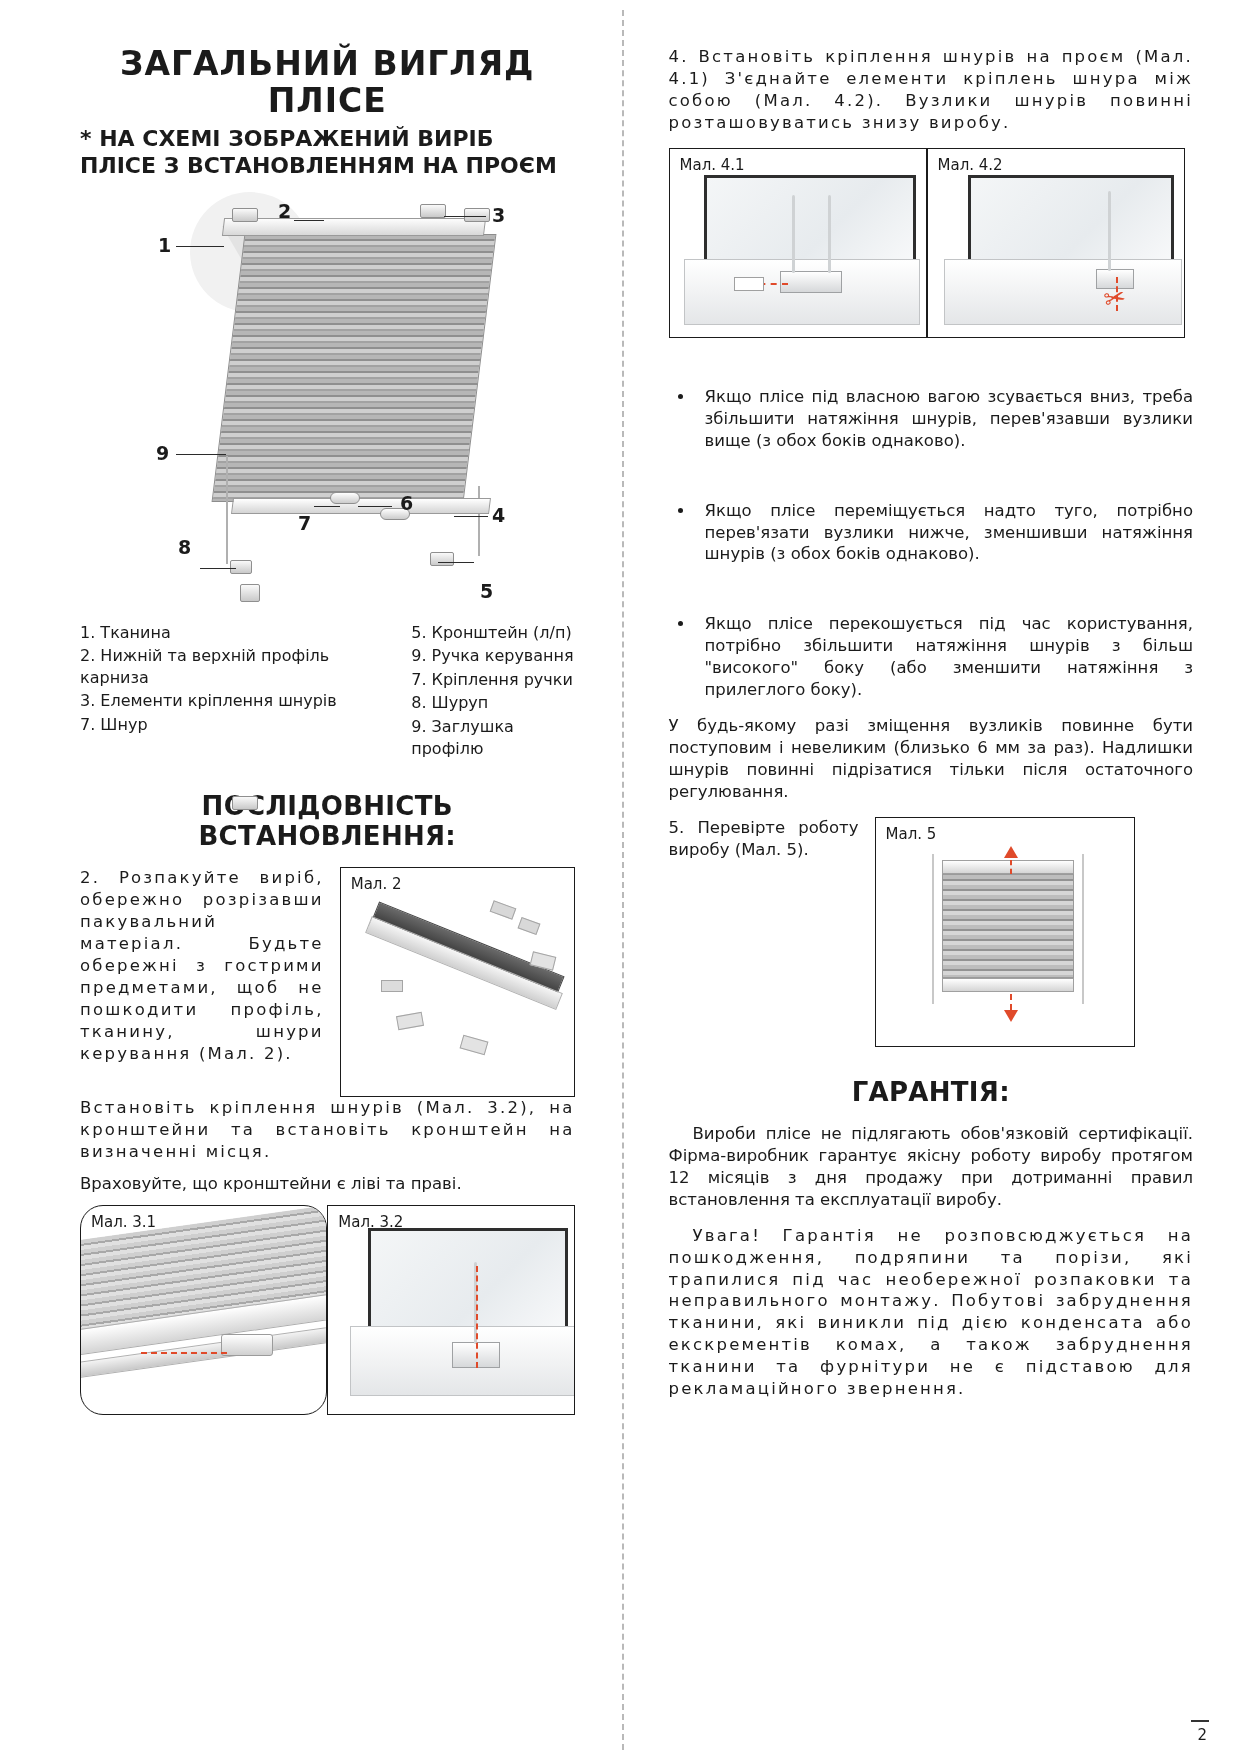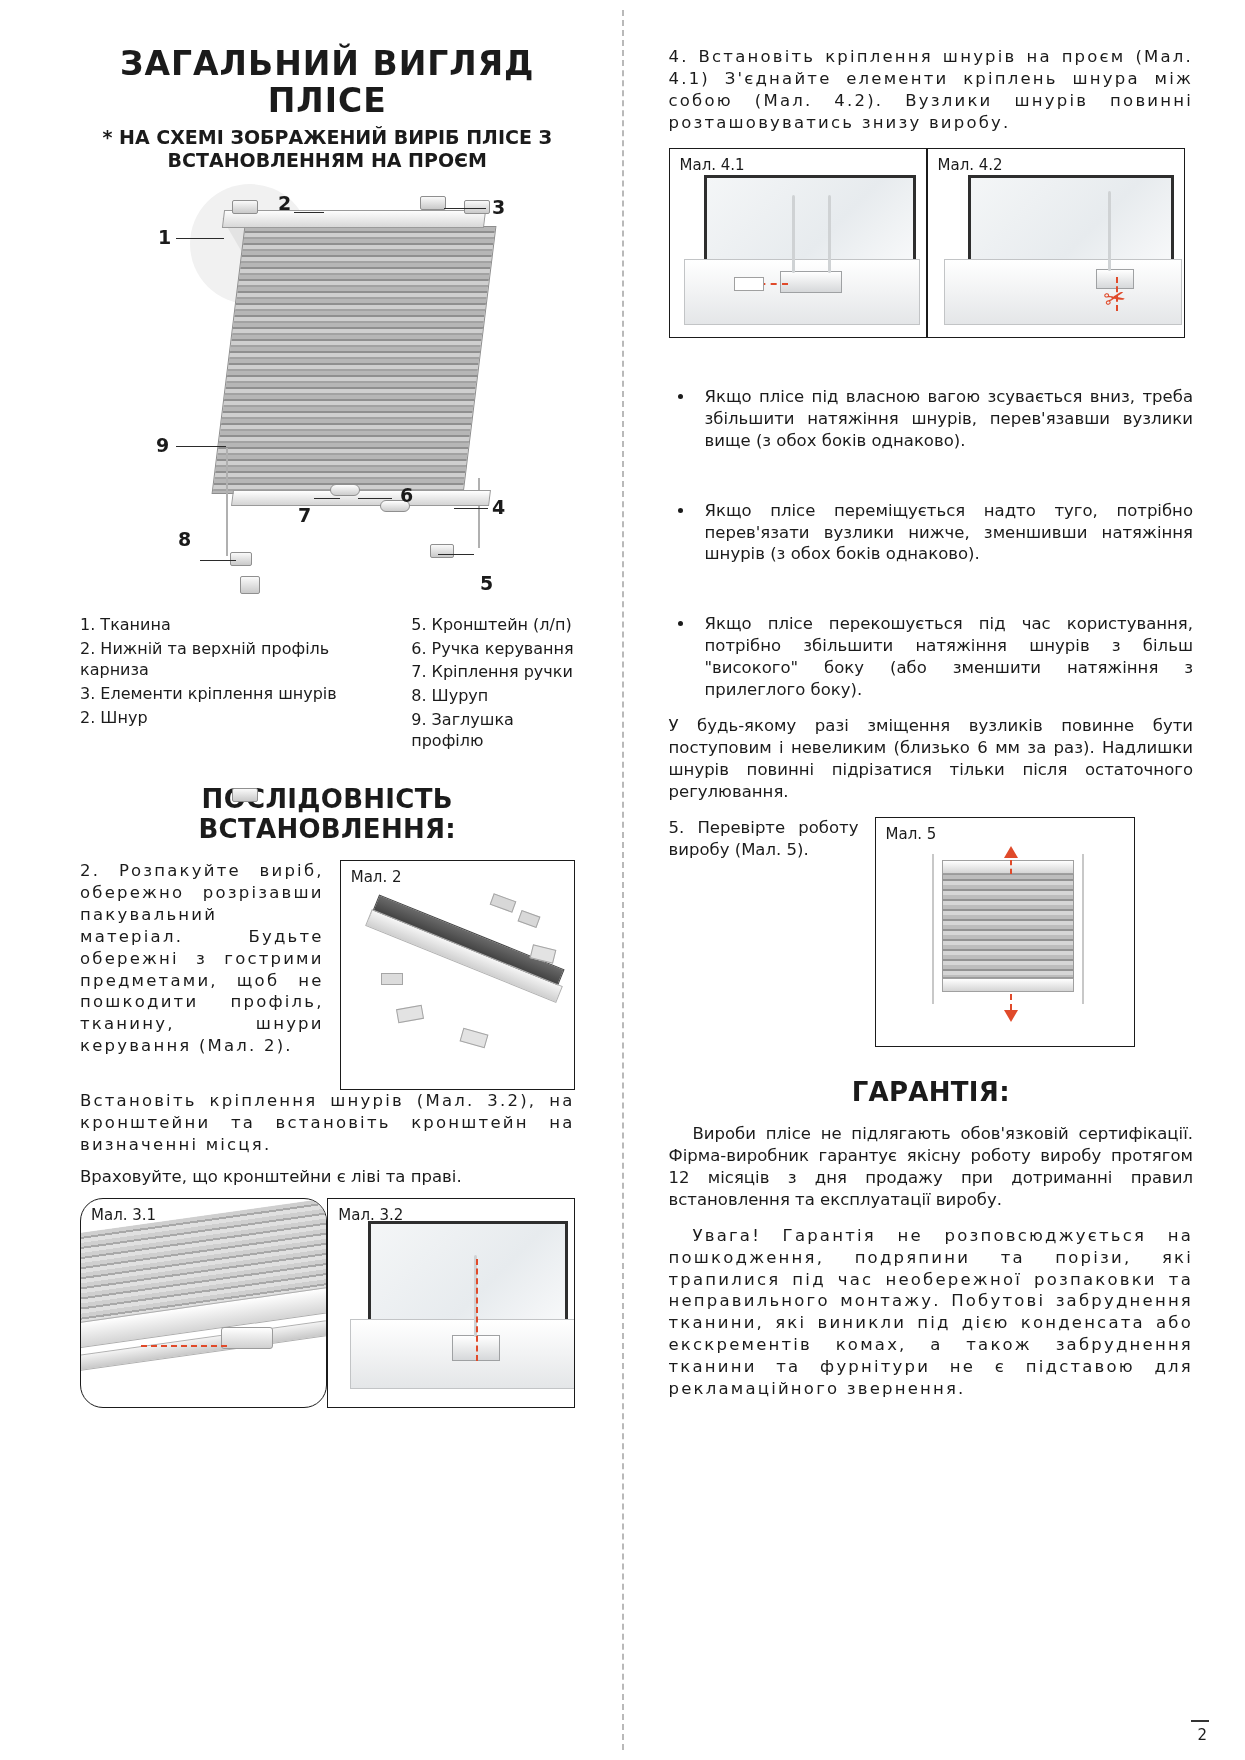--- a/index.html
+++ b/index.html
@@ -36,22 +36,22 @@
 
   h1.title {
     text-align: center;
     font-size: 33px;
     font-weight: bold;
     letter-spacing: 1px;
     line-height: 1.12;
     margin: 18px 0 6px 0;
   }
   .subtitle {
-    text-align: center;
-    font-size: 19px;
+    text-align: left;
+    font-size: 22px;
     font-weight: bold;
     line-height: 1.22;
     margin-bottom: 6px;
   }
   h2.section {
     text-align: center;
     font-size: 26px;
     font-weight: bold;
     letter-spacing: 0.3px;
     margin: 30px 0 16px 0;
@@ -281,25 +281,25 @@
       <div class="lbl" style="left:218px; top:326px;">7</div>
       <div class="lbl" style="left:98px; top:350px;">8</div>
       <div class="lbl" style="left:76px; top:256px;">9</div>
     </div>
 
     <div class="legend">
       <ol>
         <li>1. Тканина</li>
         <li>2. Нижній та верхній профіль карниза</li>
         <li>3. Елементи кріплення шнурів</li>
-        <li>2. Шнур</li>
+        <li>7. Шнур</li>
       </ol>
       <ol>
         <li>5. Кронштейн (л/п)</li>
-        <li>6. Ручка керування</li>
+        <li>9. Ручка керування</li>
         <li>7. Кріплення ручки</li>
         <li>8. Шуруп</li>
         <li>9. Заглушка профілю</li>
       </ol>
     </div>
 
     <h2 class="section">ПОСЛІДОВНІСТЬ ВСТАНОВЛЕННЯ:</h2>
 
     <div class="flexFig">
       <div class="para spaced" style="width:268px; text-align:justify;">2.   Розпакуйте виріб, обережно розрізавши пакувальний матеріал. Будьте обережні з гострими предметами, щоб не пошкодити профіль, тканину, шнури керування (Мал. 2).</div>

